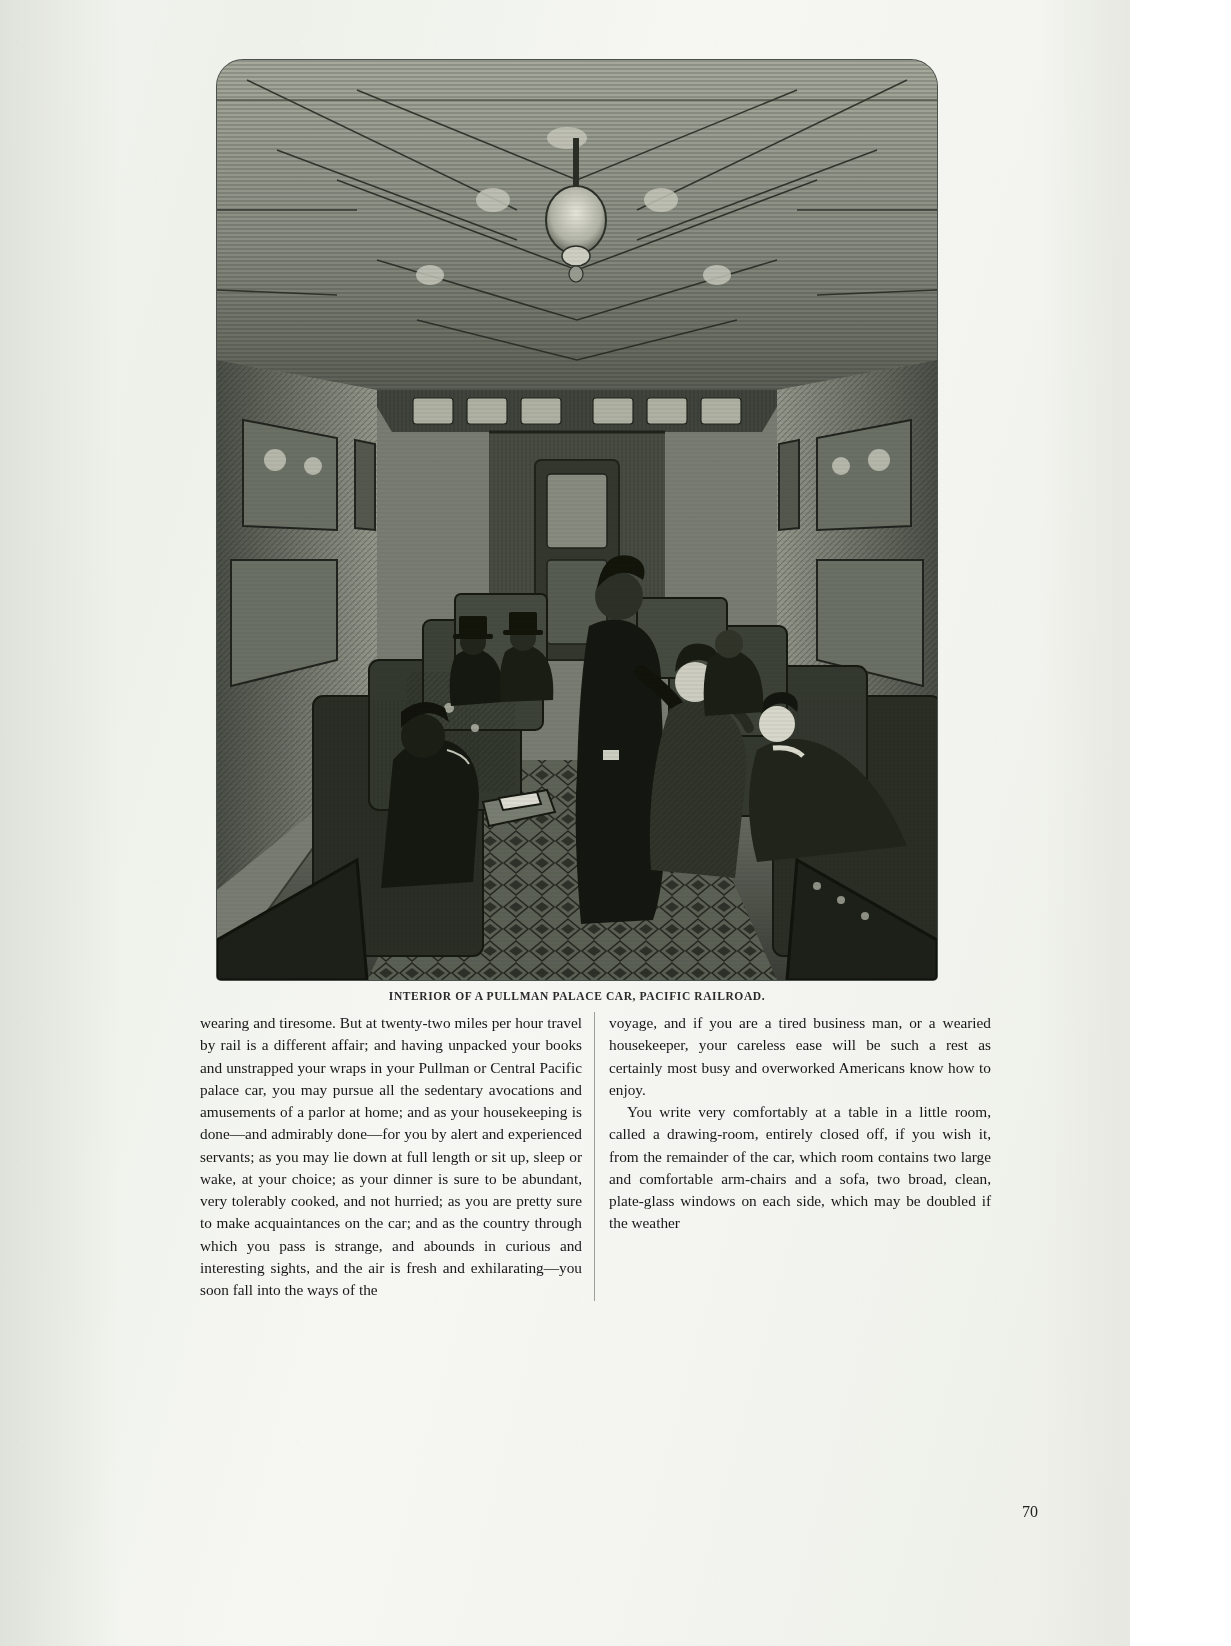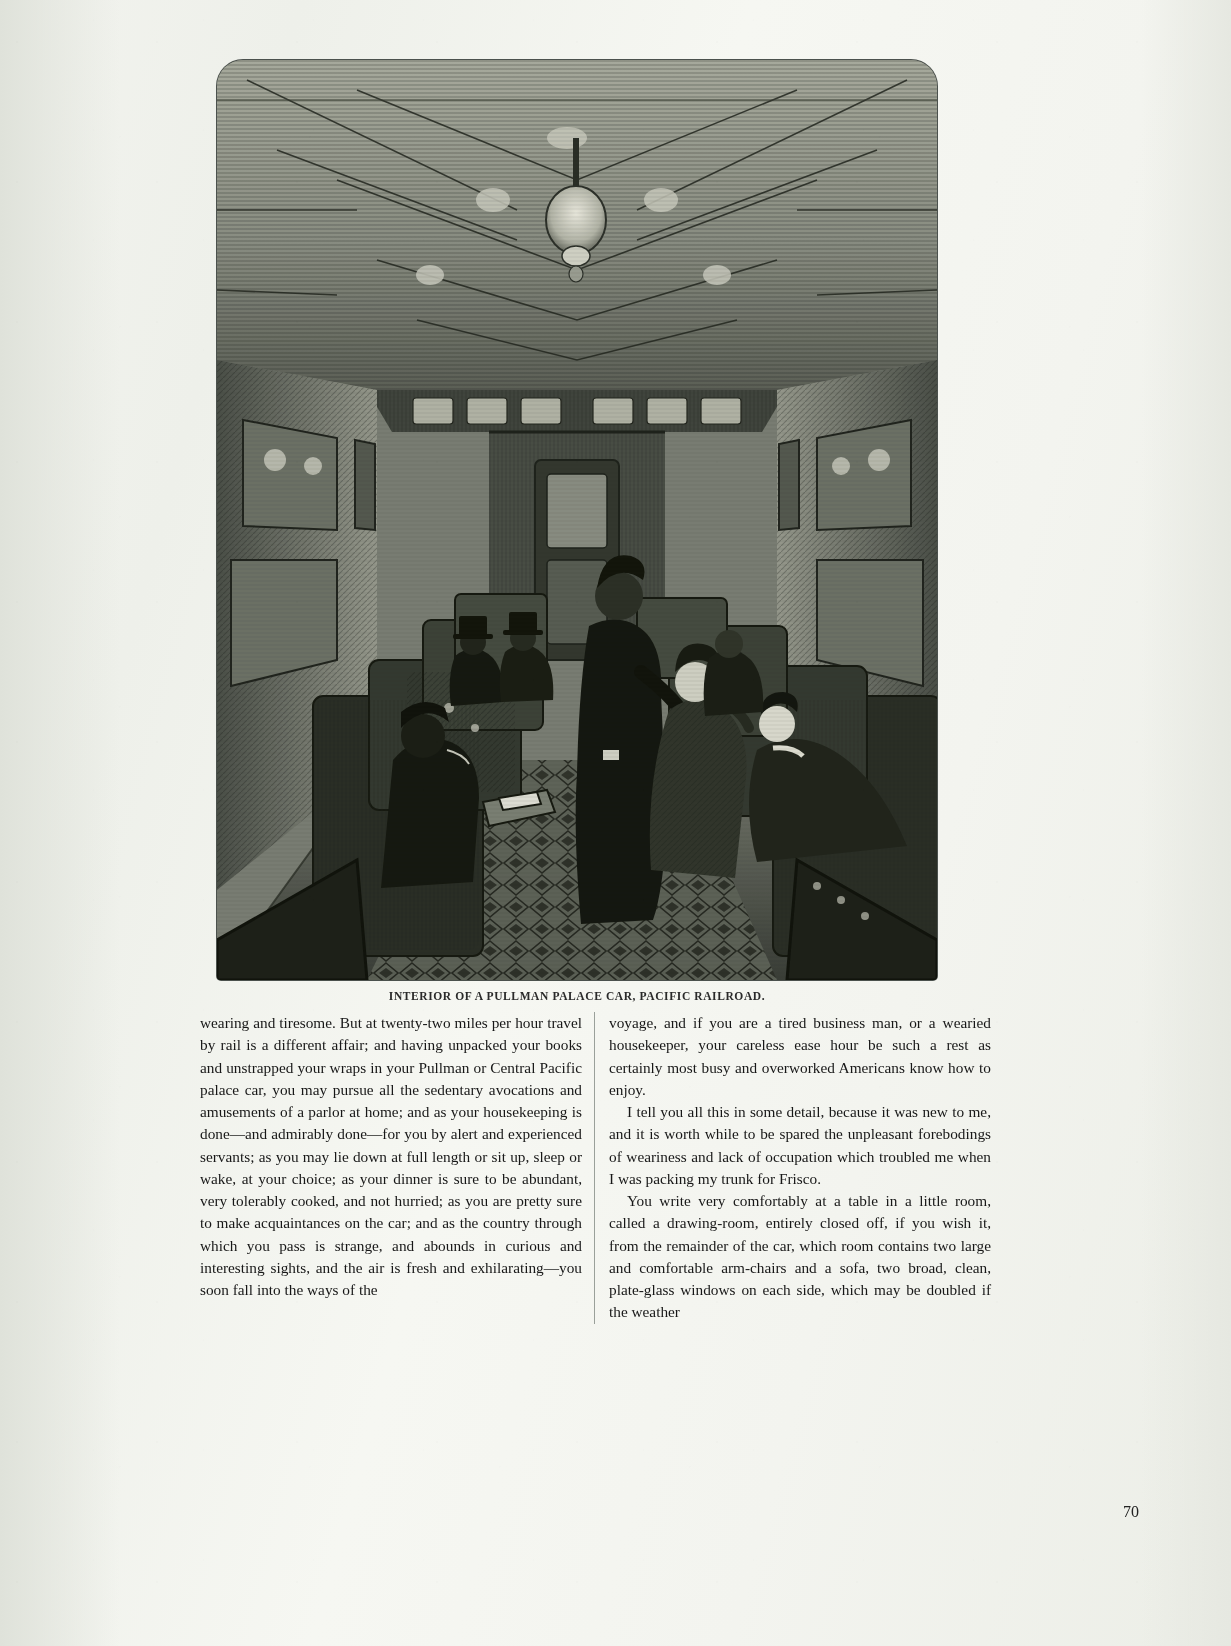--- a/index.html
+++ b/index.html
@@ -2,21 +2,21 @@
 <html><head>
 <meta charset="utf-8">
 <style>
   html, body {
     margin: 0;
     padding: 0;
     background: #ffffff;
   }
   .page {
     position: relative;
-    width: 1231px;
+    width: 1130px;
     height: 1646px;
     background: linear-gradient(105deg, #f2f3ee 0%, #eef0ea 18%, #f6f7f2 45%, #f3f4ef 70%, #eceee7 100%);
     overflow: hidden;
     font-family: "Liberation Serif", serif;
     color: #1c1c1c;
   }
   
   .page::before {
     content: "";
     position: absolute;
@@ -330,22 +330,21 @@
     </div>
 
     <div class="plate-caption">INTERIOR OF A PULLMAN PALACE CAR, PACIFIC RAILROAD.</div>
   </div>
 
   <div class="columns">
     <div class="col left">
       <p>wearing and tiresome.  But at twenty-two miles per hour travel by rail is a different affair; and having unpacked your books and unstrapped your wraps in your Pullman or Central Pacific palace car, you may pursue all the sedentary avocations and amusements of a parlor at home; and as your housekeeping is done—and admirably done—for you by alert and experienced servants; as you may lie down at full length or sit up, sleep or wake, at your choice; as your dinner is sure to be abundant, very tolerably cooked, and not hurried; as you are pretty sure to make acquaintances on the car; and as the country through which you pass is strange, and abounds in curious and interesting sights, and the air is fresh and exhilarating—you soon fall into the ways of the</p>
     </div>
     <div class="col right">
-      <p>voyage, and if you are a tired business man, or a wearied housekeeper, your careless ease hour be such a rest as certainly most busy and overworked Americans know how to enjoy.</p>
-      <p class="indent">I tell you all this in some detail, because it was new to me, and it is worth while to be spared the unpleasant forebodings of weariness and lack of occupation which troubled me when I was packing my trunk for Frisco.</p>
+      <p>voyage, and if you are a tired business man, or a wearied housekeeper, your careless ease will be such a rest as certainly most busy and overworked Americans know how to enjoy.</p>
       <p class="indent">You write very comfortably at a table in a little room, called a drawing-room, entirely closed off, if you wish it, from the remainder of the car, which room contains two large and comfortable arm-chairs and a sofa, two broad, clean, plate-glass windows on each side, which may be doubled if the weather</p>
     </div>
   </div>
 
   <div class="folio">70</div>
 
   <div class="grain"></div>
 </div>
 
 </body></html>

